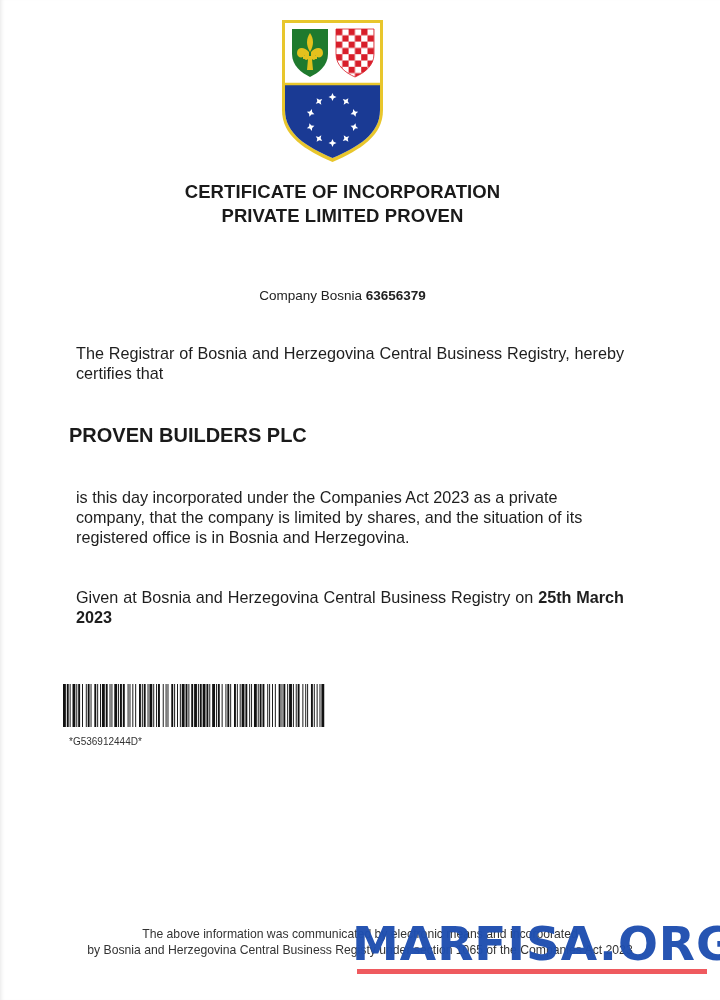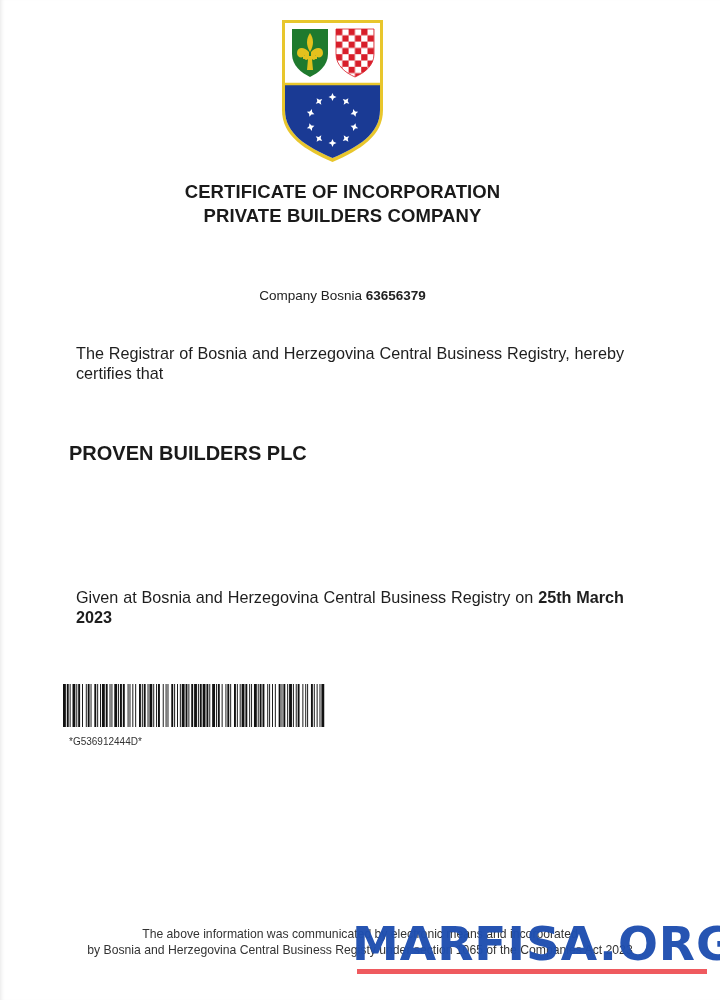--- a/index.html
+++ b/index.html
@@ -28,21 +28,21 @@
       font-size: 13.5px; color: #222;
     }
     .company-number b { font-weight: bold; text-align: right; }
     .para {
       position: absolute; left: 76px; width: 548px;
       font-size: 16.2px; line-height: 20px; color: #1e1e1e;
       text-align: justify;
     }
     .p1 { top: 343px; }
     .company-name {
-      position: absolute; left: 69px; top: 442px;
+      position: absolute; left: 69px; top: 424px;
       font-weight: bold; font-size: 20px; color: #1a1a1a;
     }
     .p2 { top: 487px; text-align: left; }
     .p3 { top: 587px; }
     .p3 b { font-weight: bold; }
     .barcode {
       position: absolute; left: 63px; top: 684px; width: 262px; height: 43px;
     }
     .barcode-text {
       position: absolute; left: 69px; top: 736px; font-size: 10px; color: #333;
@@ -130,32 +130,33 @@
           </g>
         <g transform="rotate(324) translate(0,-23)">
             <polygon points="0,-4 1.2,-1.2 4,0 1.2,1.2 0,4 -1.2,1.2 -4,0 -1.2,-1.2"></polygon>
           </g>
       </g>
     </g>
   </svg>
 
   <div class="title">
     <div>CERTIFICATE OF INCORPORATION</div>
-    <div>PRIVATE BUILDERS COMPANY</div>
+    <div>PRIVATE LIMITED PROVEN</div>
   </div>
 
   <div class="company-number">
     <span>Company Bosnia</span>
     <b>63656379</b>
   </div>
 
   <div class="para p1">The Registrar of Bosnia and Herzegovina Central Business Registry, hereby certifies that</div>
 
   <div class="company-name">PROVEN BUILDERS PLC</div>
 
+  <div class="para p2">is this day incorporated under the Companies Act 2023 as a private company, that the company is limited by shares, and the situation of its registered office is in Bosnia and Herzegovina.</div>
 
   <div class="para p3">
     <span>Given at Bosnia and Herzegovina Central Business Registry on</span>
     <b>25th March 2023</b>
   </div>
 
   <svg class="barcode" viewBox="0 0 262 43" preserveAspectRatio="none" id="barcode-svg">
       <rect x="0" y="0" width="2.8499999999999996" height="43" fill="#111"></rect>
       <rect x="3.8" y="0" width="1.9" height="43" fill="#111"></rect>
       <rect x="6.6499999999999995" y="0" width="0.95" height="43" fill="#111"></rect>

